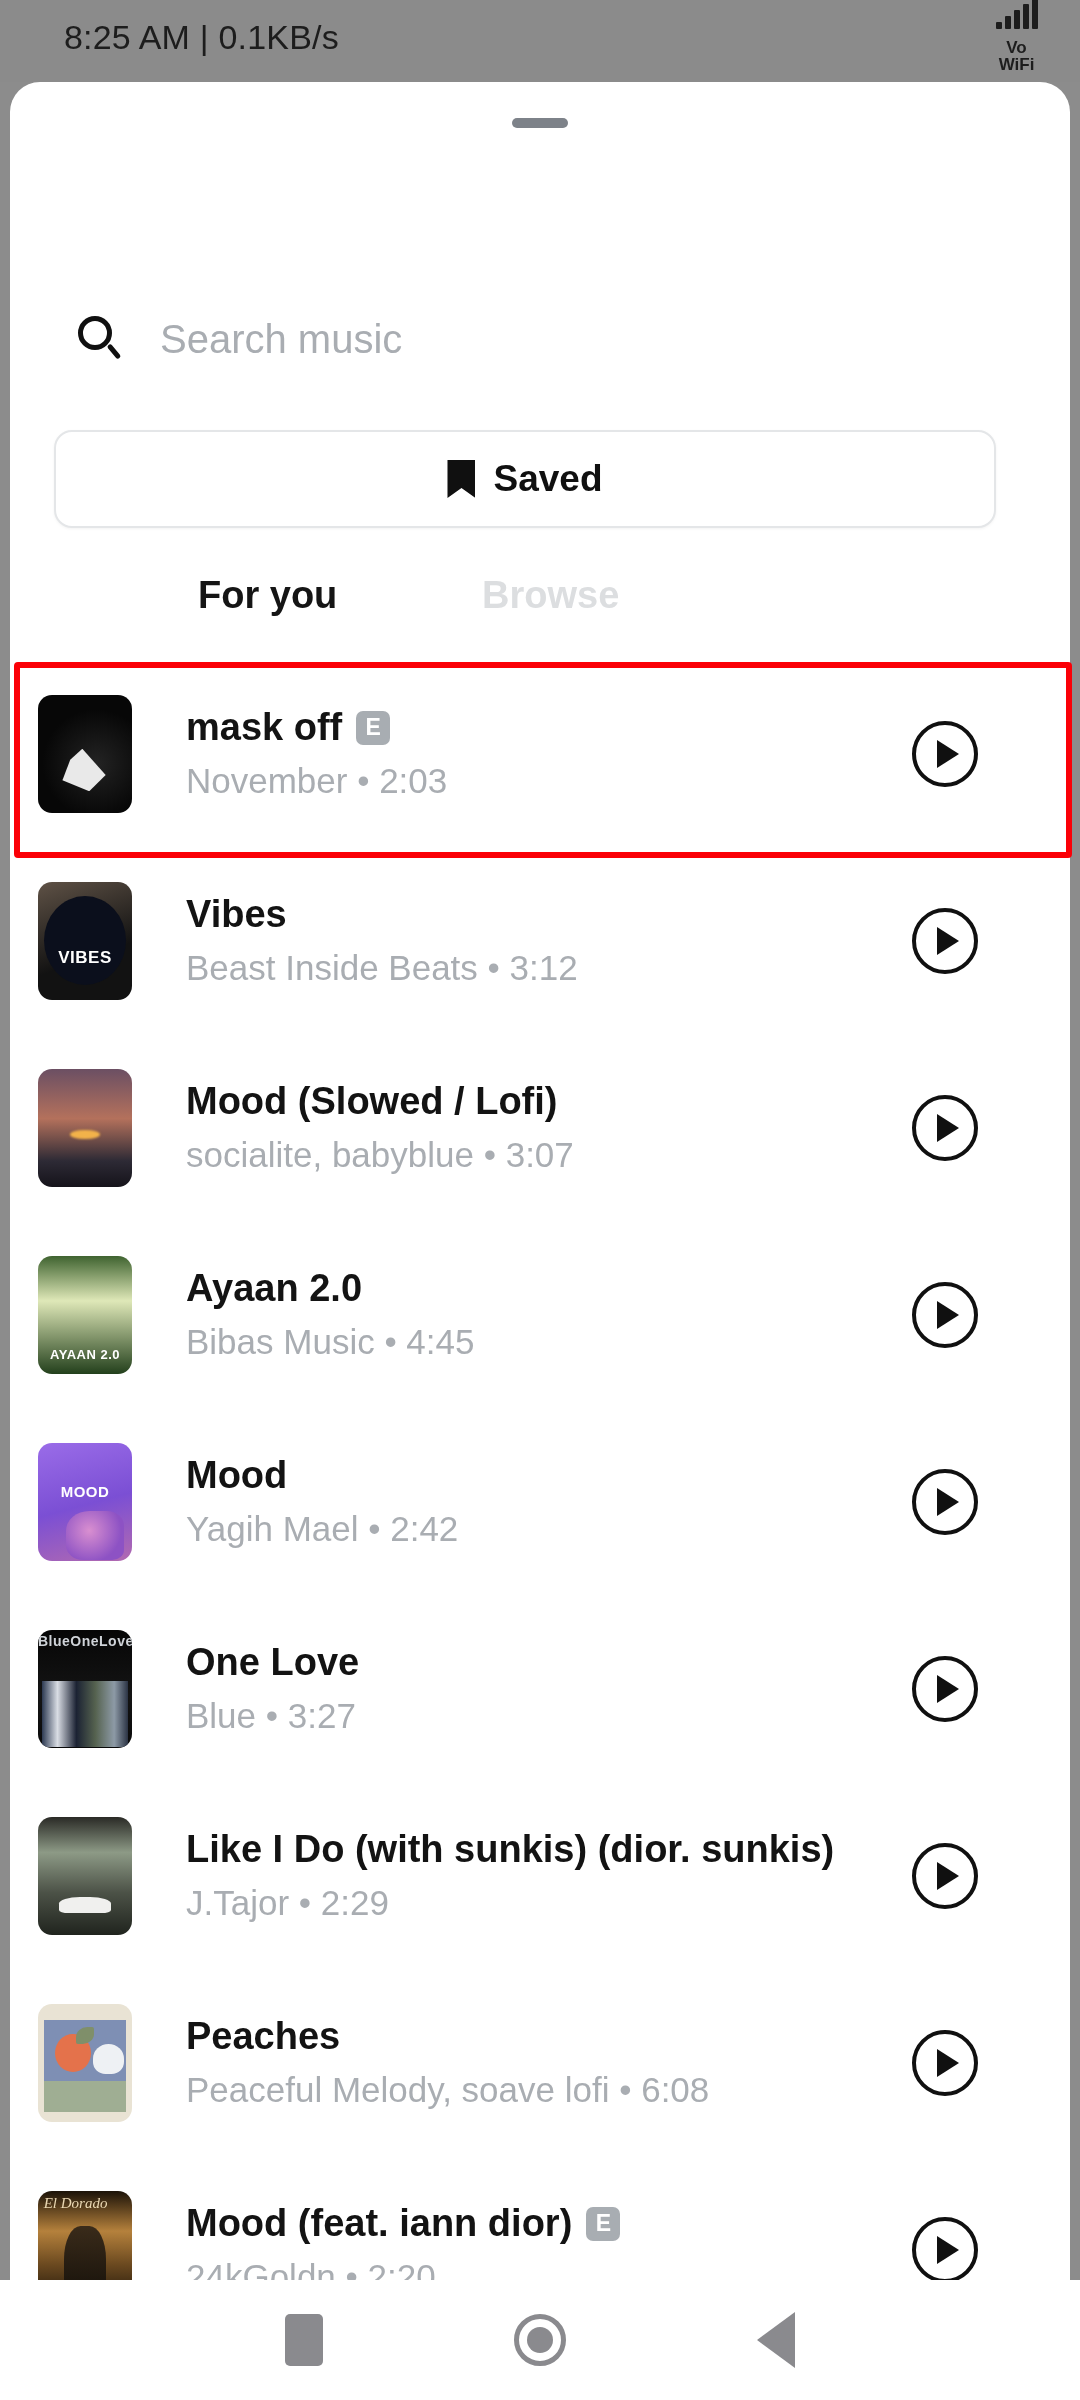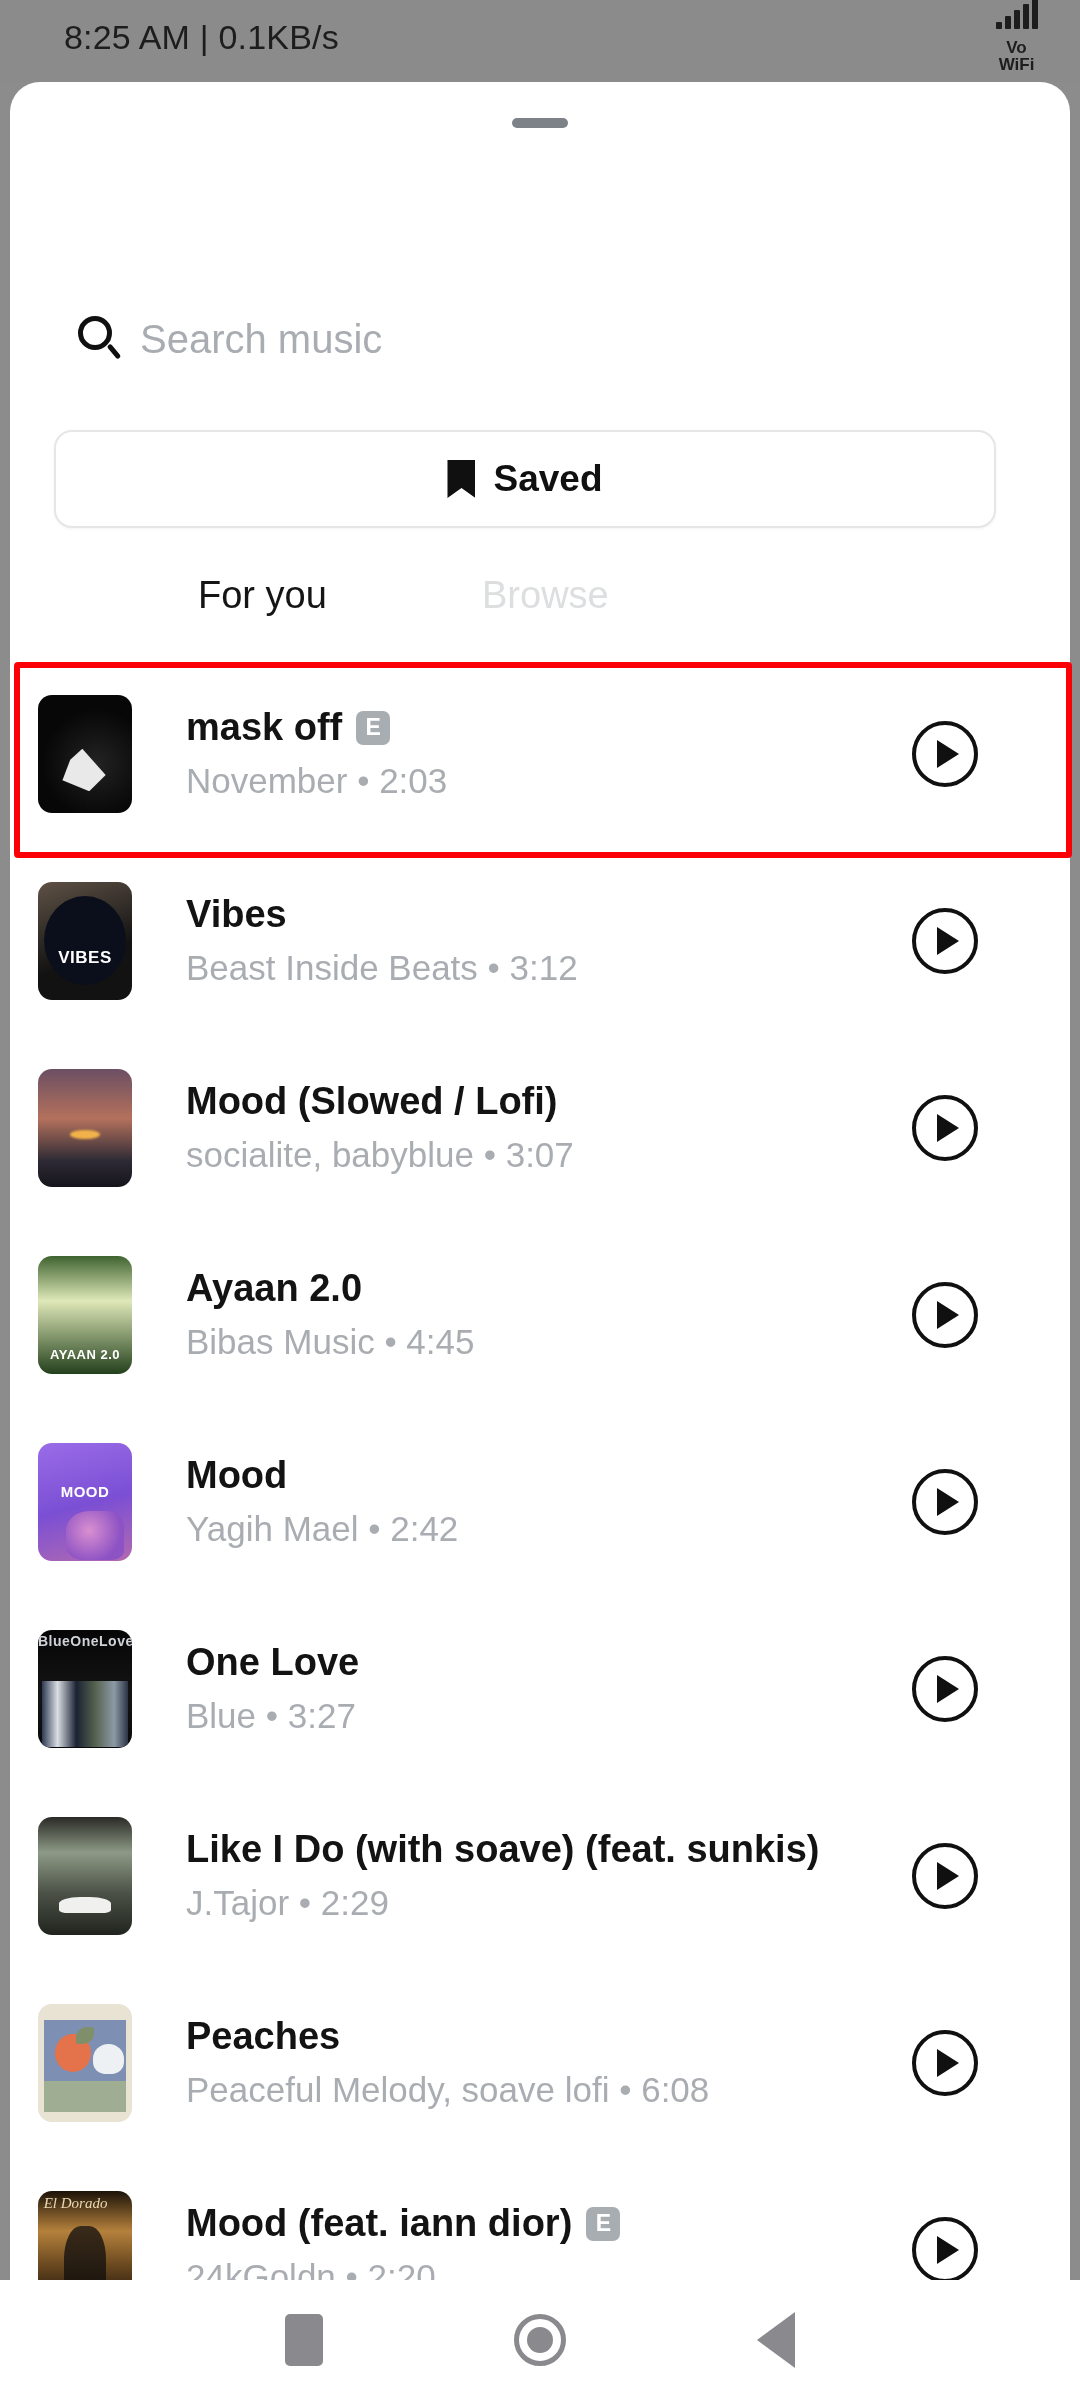--- a/index.html
+++ b/index.html
@@ -46,21 +46,21 @@
     background: #ffffff; border-radius: 30px 30px 0 0;
   }
   .drag-handle {
     position: absolute; top: 36px; left: 50%; transform: translateX(-50%);
     width: 56px; height: 10px; border-radius: 6px; background: #7d8289;
   }
 
   
   .search-row {
     position: absolute; top: 222px; left: 68px; width: 930px; height: 70px;
-    display: flex; align-items: center; gap: 16px;
+    display: flex; align-items: center; gap: 36px;
   }
   .search-ic { width: 46px; height: 46px; position: relative; flex: none; }
   .search-ic .ring { position:absolute; top:0; left:0; width:34px;height:34px;
     border:5px solid #101010; border-radius:50%; }
   .search-ic .stem { position:absolute; left:28px; top:29px; width:5px;height:17px;
     background:#101010; border-radius:3px; transform: rotate(-40deg); transform-origin: top center; }
   .search-ph { font-size: 40px; color: #a9adb2; }
 
   
   .saved-btn {
@@ -68,21 +68,21 @@
     border: 2px solid #e4e6e8; border-radius: 18px; background: #fff;
     display: flex; align-items: center; justify-content: center; gap: 18px;
     box-shadow: 0 1px 3px rgba(0,0,0,.05);
   }
   .bookmark-ic { width: 28px; height: 38px; background: #101010; flex:none;
     clip-path: polygon(0 0, 100% 0, 100% 100%, 50% 74%, 0 100%); }
   .saved-label { font-size: 37px; font-weight: 700; color: #101010; }
 
   
   .tabs { position: absolute; top: 492px; left: 0; width: 1060px; height: 78px; }
-  .tab { position: absolute; top: 0; font-size: 38px; }
+  .tab { position: absolute; top: 0; font-size: 38px; font-weight: bold; }
   .tab.active { left: 188px; color: #151515; }
   .tab.inactive { left: 472px; color: #dcdee0; }
 
   
   .list { position: absolute; top: 578px; left: 0; width: 996px; }
   .track {
     position: relative; height: 187px; display: flex; align-items: center;
     padding-left: 28px; padding-right: 28px;
   }
   .track.highlight::after {
@@ -310,21 +310,21 @@
             <div class="play-tri"></div>
           </div>
       </div>
 
       <div class="track">
         <div class="thumb art-like">
             <div class="car"></div>
           </div>
         <div class="meta">
           <div class="title-row">
-              <div class="t-title">Like I Do (with soave) (feat. sunkis)</div>
+              <div class="t-title">Like I Do (with sunkis) (dior. sunkis)</div>
             </div>
           <div class="t-sub">J.Tajor • 2:29</div>
         </div>
         <div class="play-btn">
             <div class="play-tri"></div>
           </div>
       </div>
 
       <div class="track">
         <div class="thumb art-peaches">

